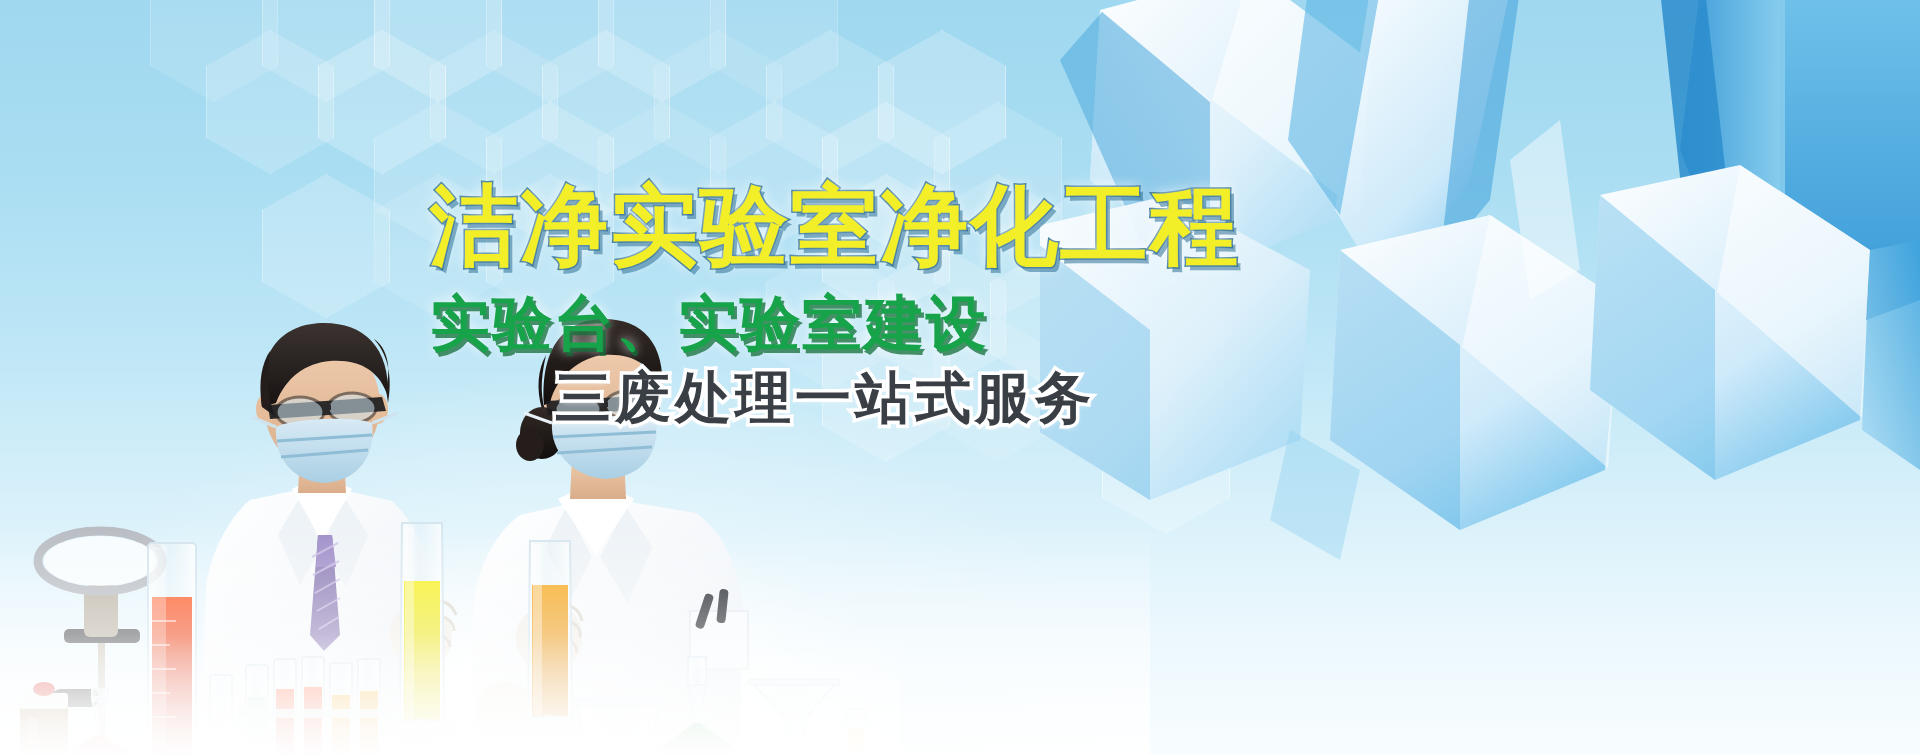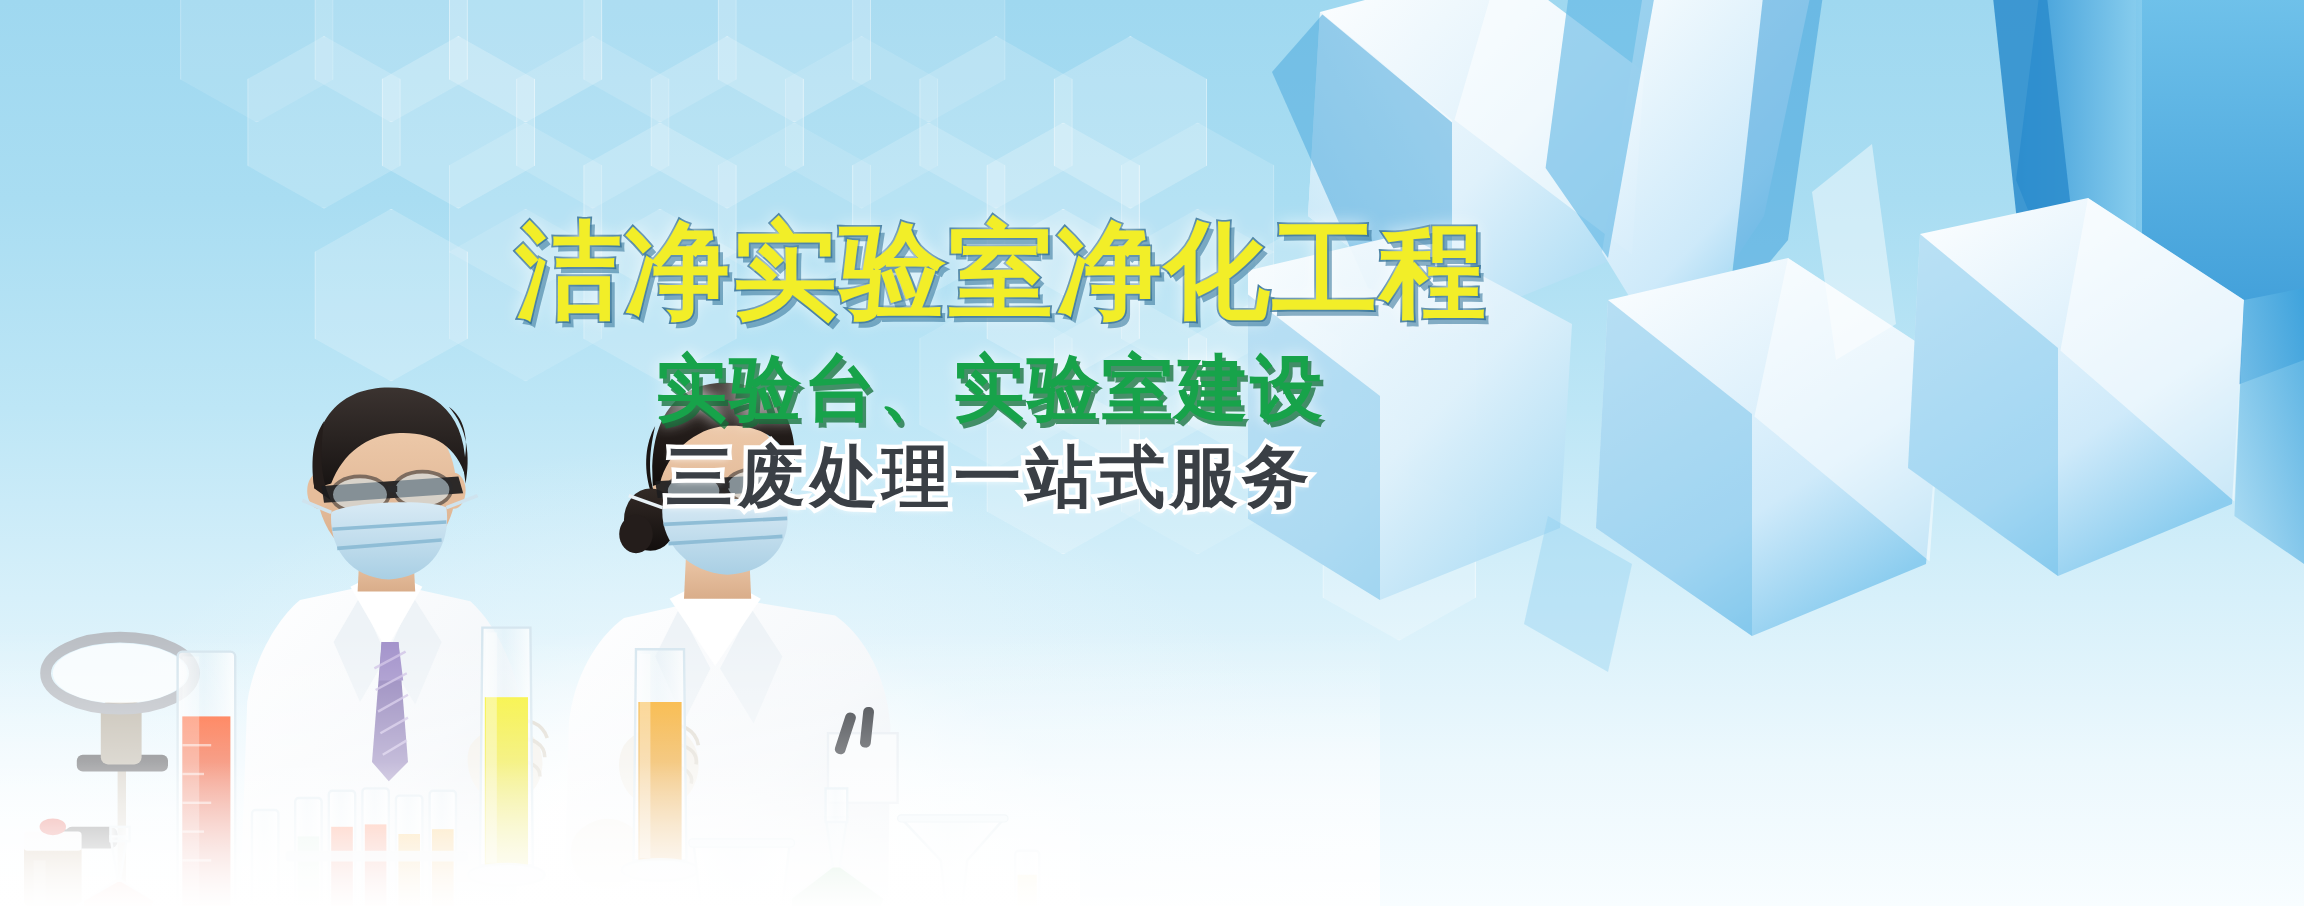--- a/index.html
+++ b/index.html
@@ -61,21 +61,21 @@
        0 0 14px rgba(255,255,255,0.85);
   }
 
   .title-sub {
     margin-top:20px;
     font-size:60px;
     line-height:1.05;
     font-weight:bold;
     letter-spacing:2px;
     color:#17a34a;
-    text-align:center;
+    text-align:left;
     white-space:nowrap;
     text-shadow:
       3px 4px 0 rgba(18,110,55,0.75),
       0 0 12px rgba(255,255,255,0.9);
   }
 
   .title-tag {
     margin-top:14px;
     font-size:56px;
     line-height:1.05;

